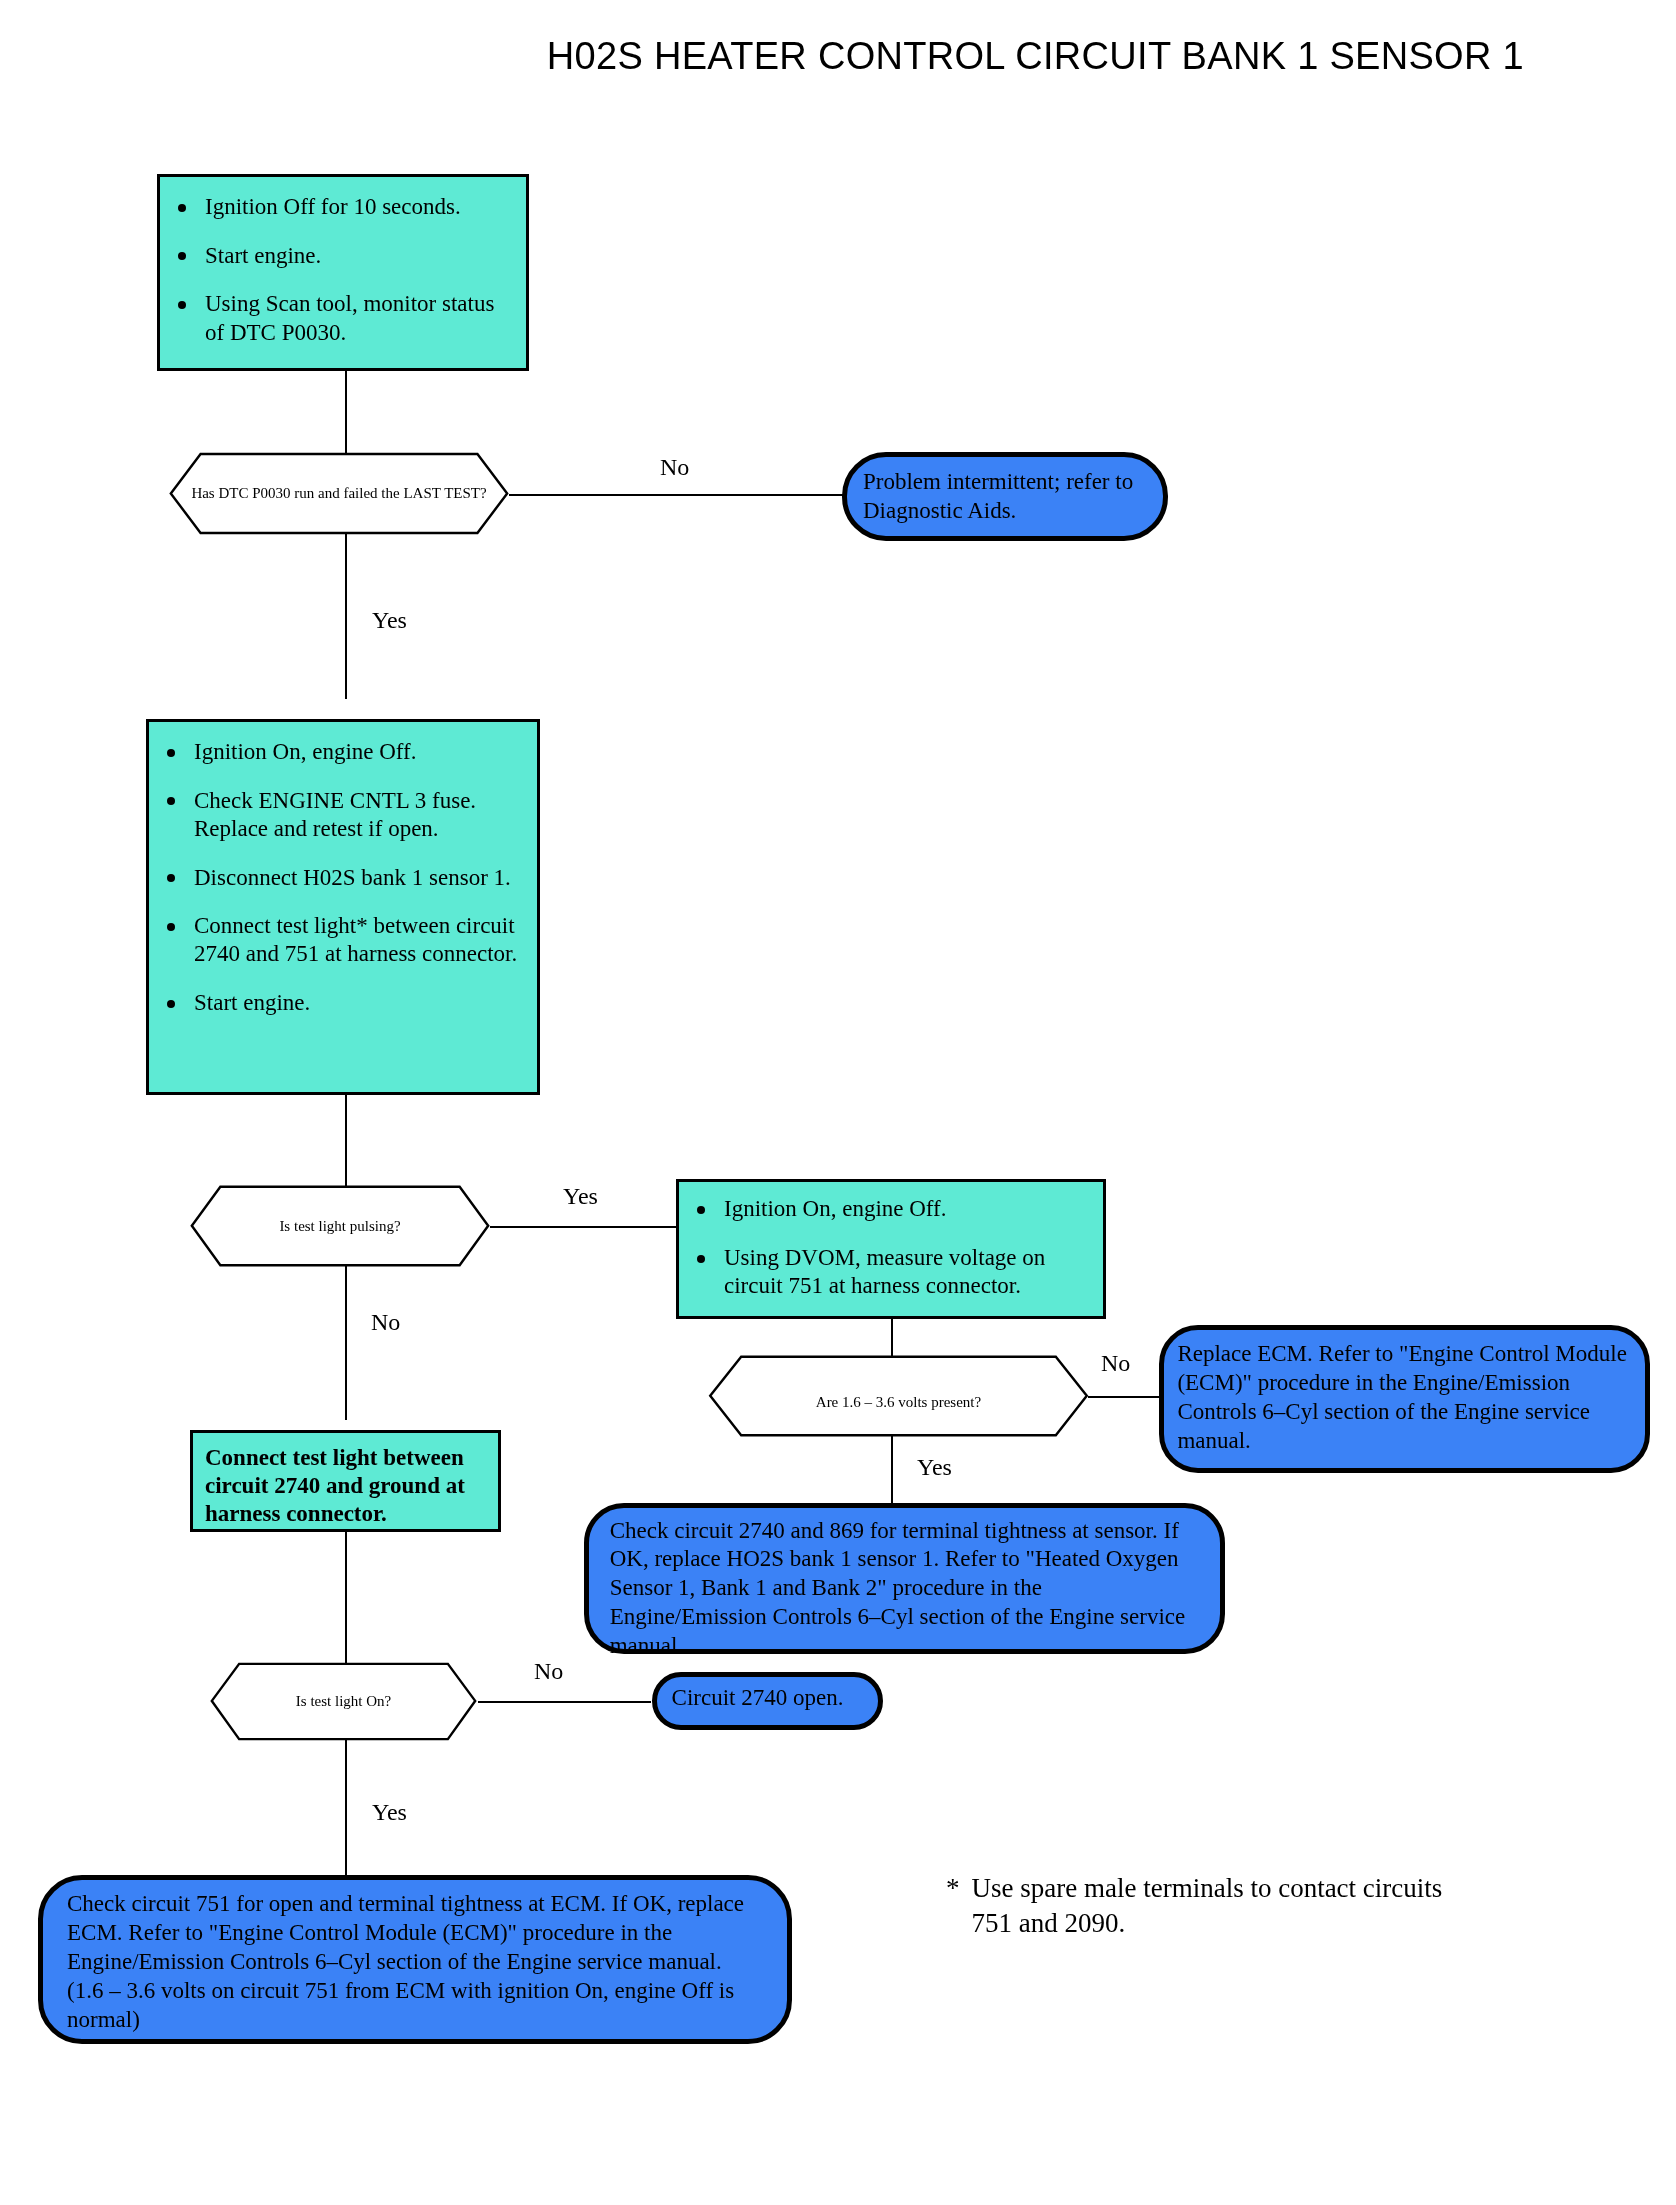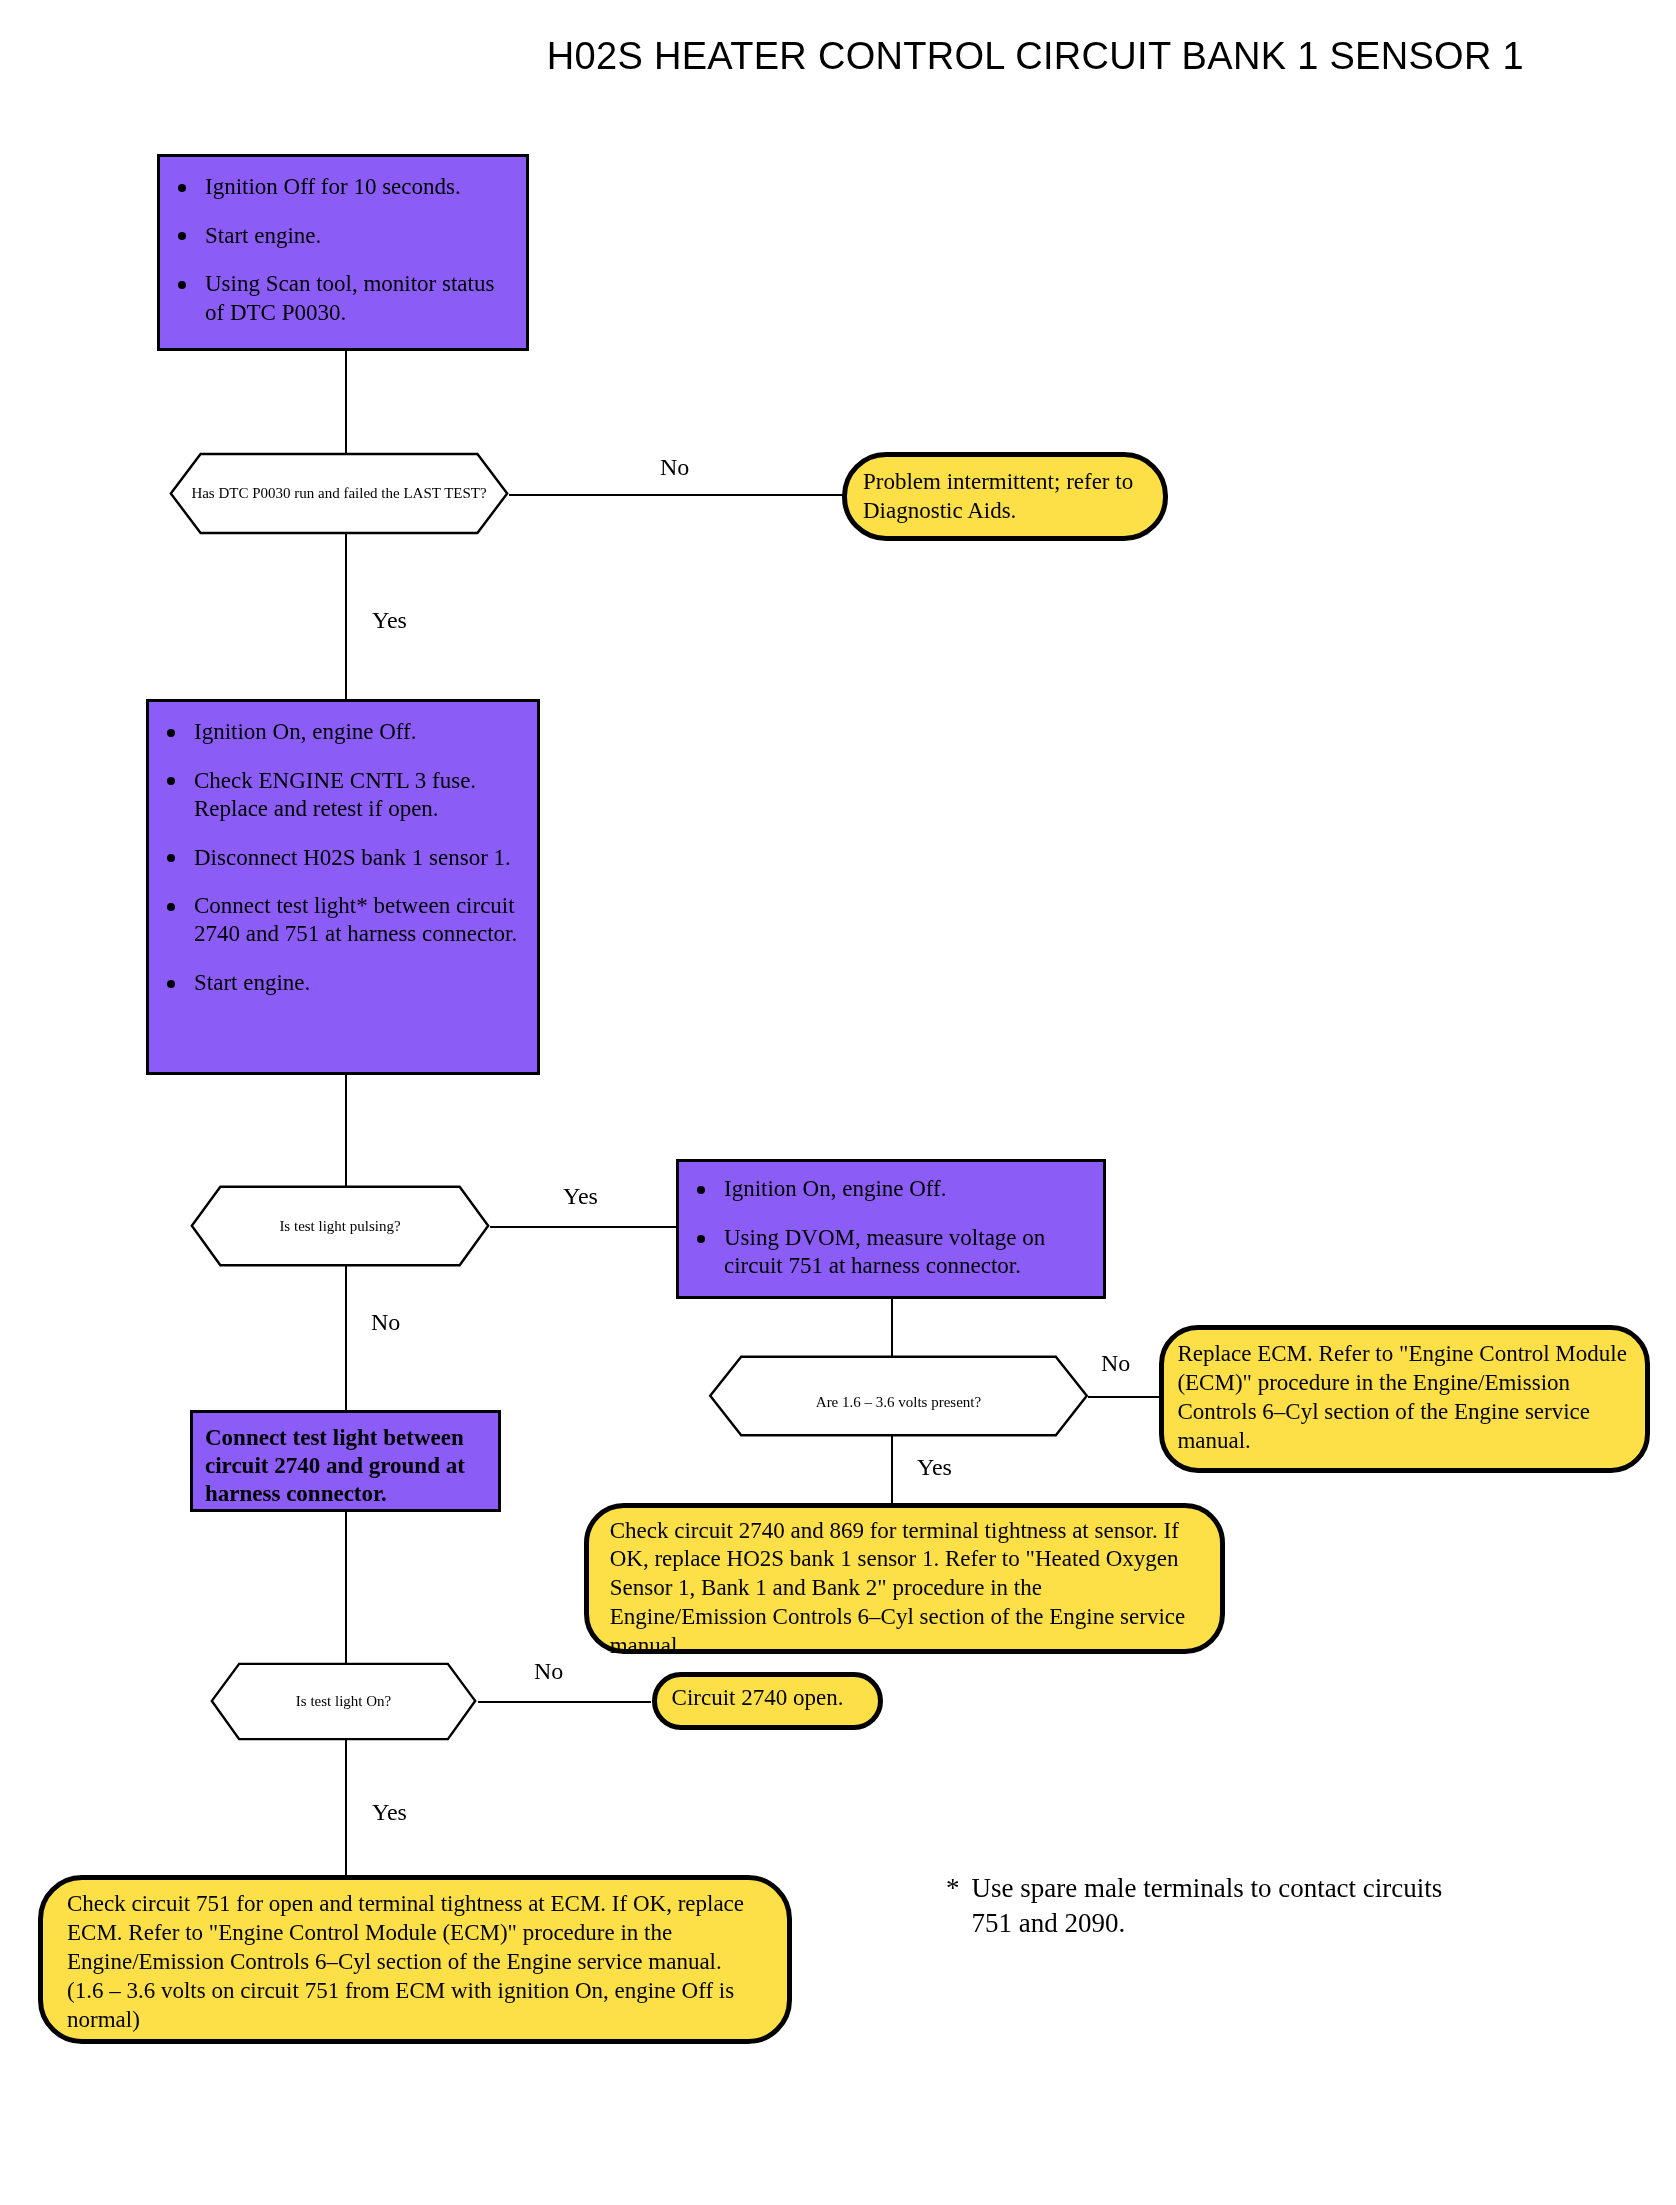--- a/index.html
+++ b/index.html
@@ -30,21 +30,22 @@
     font-weight: 400;
     letter-spacing: 0.3px;
     white-space: nowrap;
   }
 
   
   .proc-box {
     position: absolute;
     box-sizing: border-box;
     border: 3px solid #000;
-    background: #8b5cf6;
+    background: #5eead4;
+    margin-top: 20px;
   }
   .proc-box .inner {
     padding: 16px 8.5px 12px 11px;
   }
   .bullet-list {
     list-style: none;
     margin: 0;
     padding: 0;
   }
   .bullet-list li {
@@ -68,21 +69,21 @@
     font-size: 23px;
     line-height: 1.22;
     margin: 0;
   }
 
   
   .term-box {
     position: absolute;
     box-sizing: border-box;
     border: 5.5px solid #000;
-    background: #fde047;
+    background: #3b82f6;
   }
   .term-box .inner {
     padding: 11px 16px;
     font-size: 23px;
     line-height: 1.26;
   }
 
   
   .hex {
     position: absolute;

